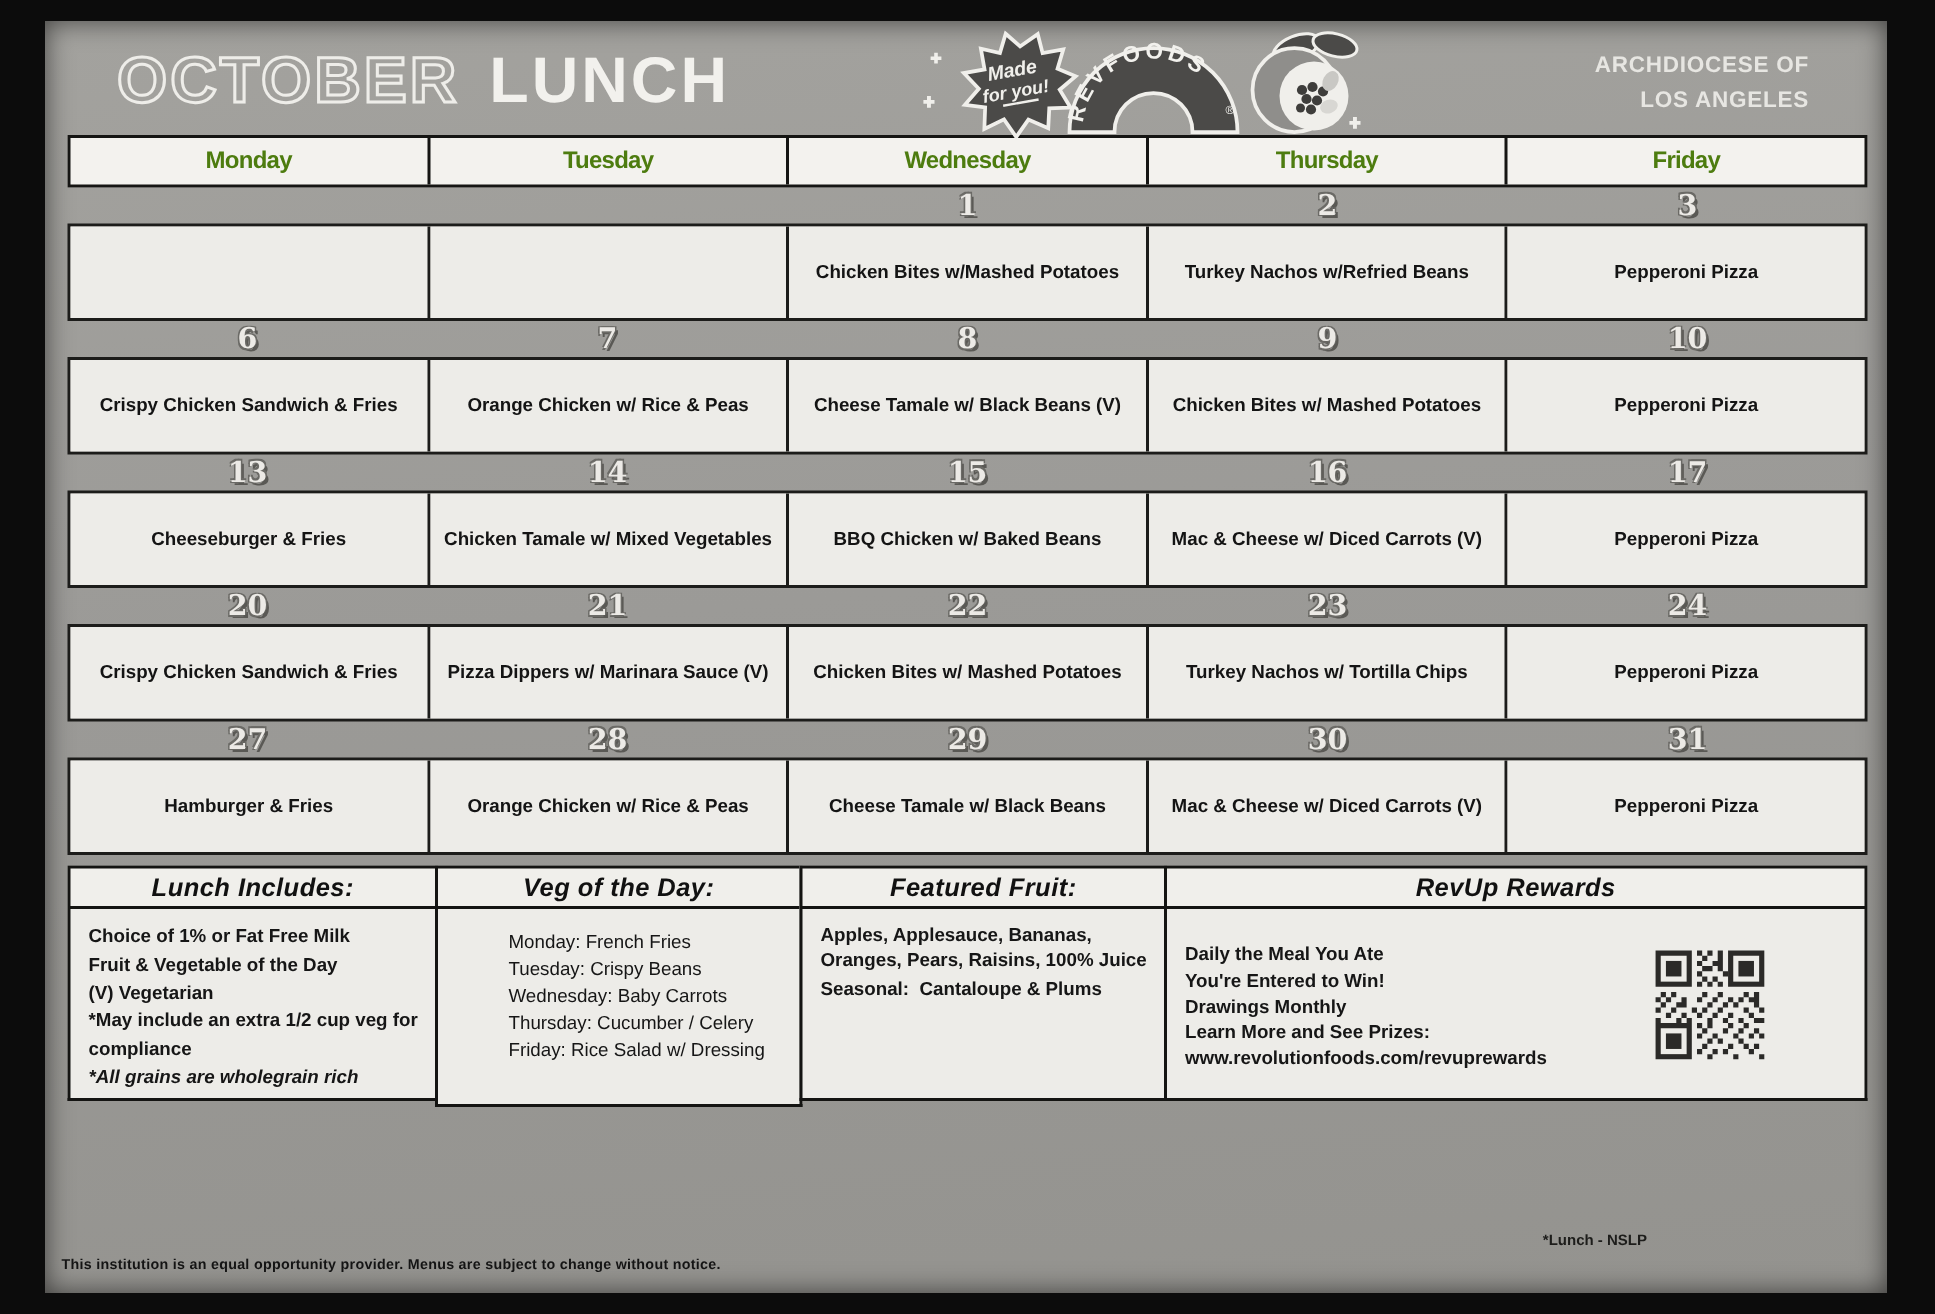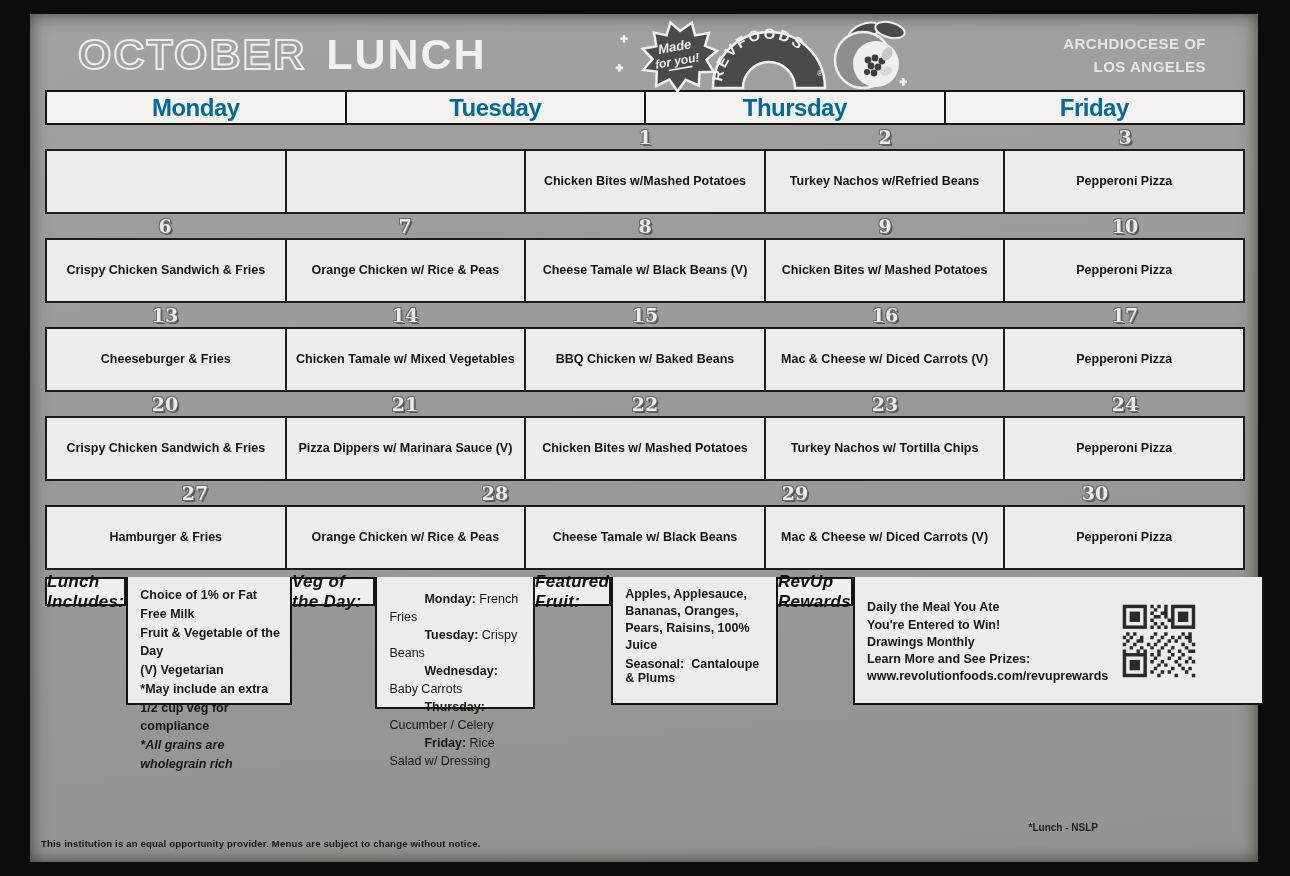--- a/index.html
+++ b/index.html
@@ -17,45 +17,45 @@
   .header{position:relative;height:76px;}
   .month-title{position:absolute;left:48px;top:16px;font-size:43px;font-weight:bold;letter-spacing:2px;white-space:nowrap;}
   .t-outline{color:transparent;-webkit-text-stroke:2px #eeede9;}
   .t-solid{color:#f2f1ed;margin-left:6px;}
   .org{position:absolute;right:52px;top:18px;text-align:right;font-size:15px;font-weight:bold;color:#e7e6e2;line-height:1.55;letter-spacing:.5px;}
   .logo{position:absolute;left:580px;top:2px;z-index:2;}
   
   .grid{padding:0 13px 0 15px;}
   .dayhead{display:flex;height:31px;border:2px solid #151513;background:#f3f2ee;}
   .dayhead .dh{flex:1;display:flex;align-items:center;justify-content:center;
-    font-size:24px;font-weight:bold;color:#0369a1;letter-spacing:-.5px;border-right:2px solid #151513;}
+    font-size:16px;font-weight:bold;color:#4d7c0f;letter-spacing:-.5px;border-right:2px solid #151513;}
   .dayhead .dh:last-child{border-right:none;text-align:right;}
   .numband{display:flex;height:24px;align-items:center;}
   .numband span{flex:1;text-align:center;
     font-family:"DejaVu Serif", serif;font-weight:bold;font-size:19px;color:#eceae6;
     text-shadow:-1px -1px 0 #6b6a66,1px -1px 0 #6b6a66,-1px 1px 0 #6b6a66,2px 2px 0 #5a5955;}
   .cells{display:flex;height:65px;border:2px solid #1c1c1a;box-sizing:border-box;}
   .cell{flex:1;background:#edece8;border-right:2px solid #1c1c1a;
     display:flex;align-items:center;justify-content:center;text-align:center;
     padding:2px 8px;font-size:12.5px;font-weight:bold;color:#141414;line-height:1.3;}
   .cell:last-child{border-right:none;}
   
   .info-row{display:flex;margin-top:7px;}
-  .info-col{display:flex;flex-direction:row;}
+  .info-col{display:flex;flex-direction:column;}
   .info-col + .info-col{margin-left:-2px;border-radius:14px;}
   .w1{flex:0 0 247px;} .w2{flex:0 0 245px;} .w3{flex:0 0 245px;} .w4{flex:1;}
   .info-head{height:25px;background:#f0efeb;border:2px solid #141412;
     display:flex;align-items:center;justify-content:center;
     font-size:17px;font-weight:bold;font-style:italic;color:#111;letter-spacing:.3px;}
   .info-body{height:113px;background:#edece8;border:2px solid #141412;border-top:none;
     padding:9px 10px 4px 12px;font-size:12.5px;color:#161616;box-sizing:content-box;}
   .li-line{font-weight:bold;line-height:1.5;}
   .li-emph{font-style:italic;}
   .veg-line{line-height:1.44;}
-  .veg-line b{font-weight:bold;padding-left:35px;}
+  .veg-line b{font-weight:normal;padding-left:35px;}
   .veg-val{font-weight:normal;}
   .fruit-list{font-weight:bold;line-height:1.35;}
   .fruit-seasonal{margin-top:3px;font-weight:bold;}
   .revup-body{display:flex;align-items:center;}
   .revup-lines{flex:1;line-height:1.38;font-weight:bold;}
   .qr-wrap{flex:0 0 auto;margin-right:42px;}
   
   .nslp{position:absolute;right:160px;top:808px;font-size:10px;font-weight:bold;color:#1d1d1b;}
   .disclaimer{position:absolute;left:11px;top:824px;font-size:9.5px;font-weight:bold;color:#141414;letter-spacing:.2px;}
 </style>
@@ -120,20 +120,21 @@
       <div>ARCHDIOCESE OF</div>
       <div>LOS ANGELES</div>
     </div>
   </div>
 
   <div class="grid">
 
     <div class="dayhead">
       <div class="dh">Monday</div>
       <div class="dh">Tuesday</div>
+      <div class="dh">Wednesday</div>
       <div class="dh">Thursday</div>
       <div class="dh">Friday</div>
     </div>
 
     <div>
       <div class="numband">
         <span></span>
         <span></span>
         <span>1</span>
         <span>2</span>
@@ -238,20 +239,21 @@
           </div>
       </div>
     </div>
 
     <div>
       <div class="numband">
         <span>27</span>
         <span>28</span>
         <span>29</span>
         <span>30</span>
+        <span>31</span>
       </div>
       <div class="cells">
         <div class="cell">
             <span>Hamburger &amp; Fries</span>
           </div>
         <div class="cell">
             <span>Orange Chicken w/ Rice &amp; Peas</span>
           </div>
         <div class="cell">
             <span>Cheese Tamale w/ Black Beans</span>

